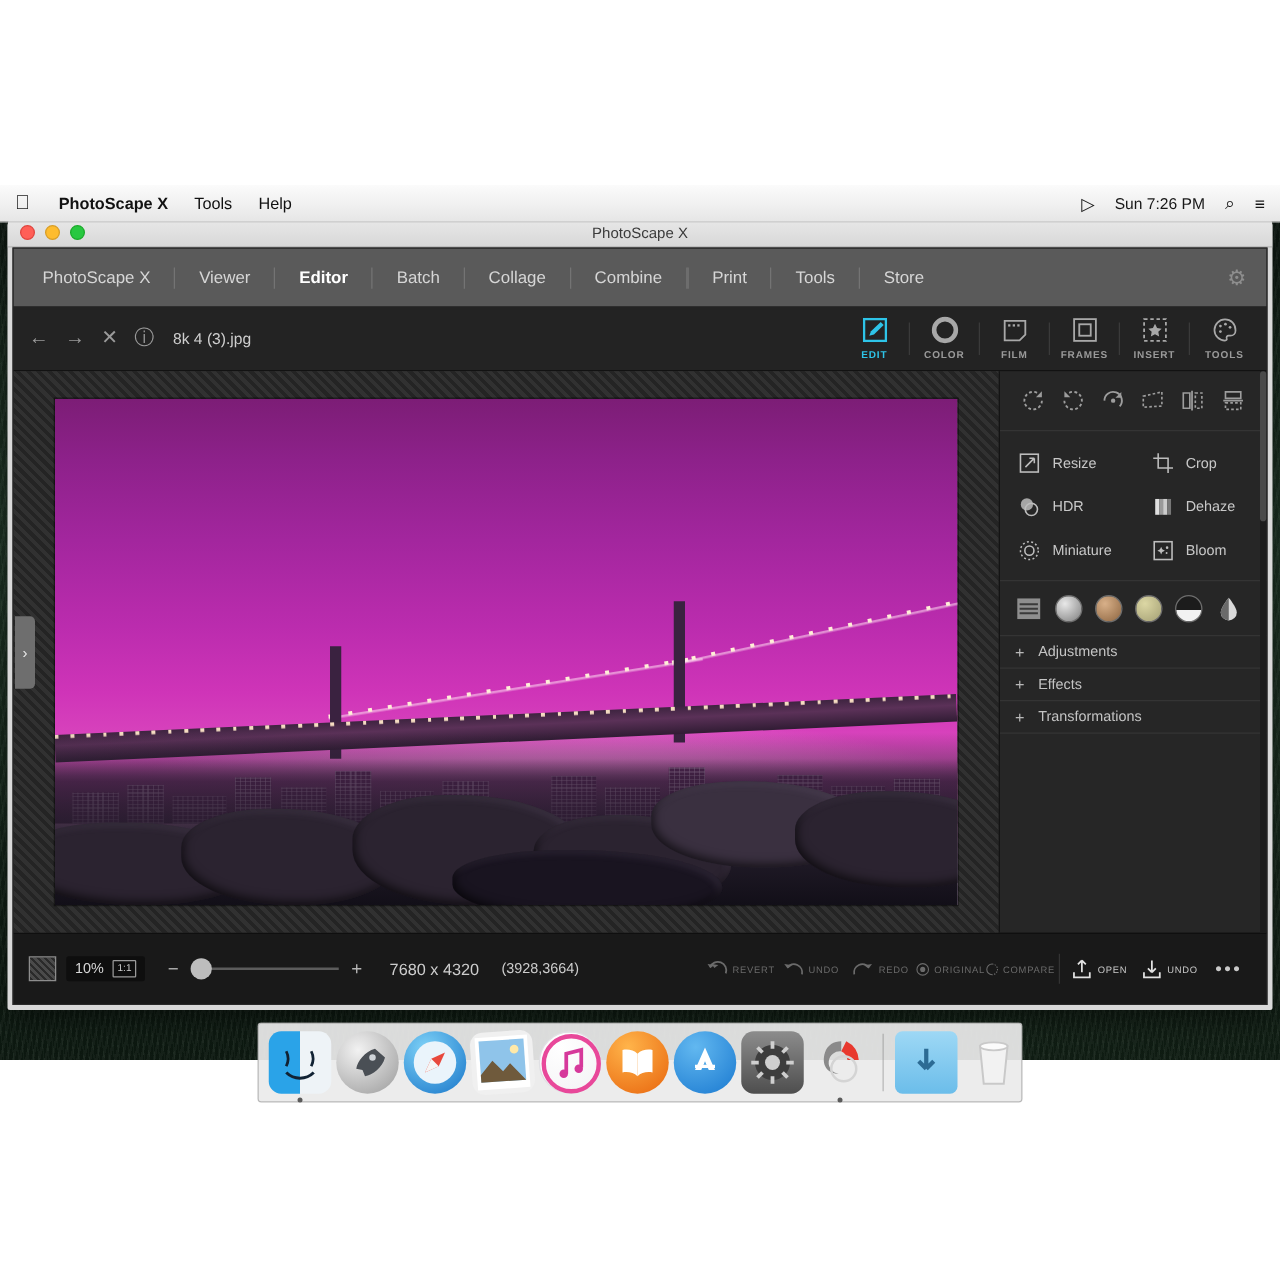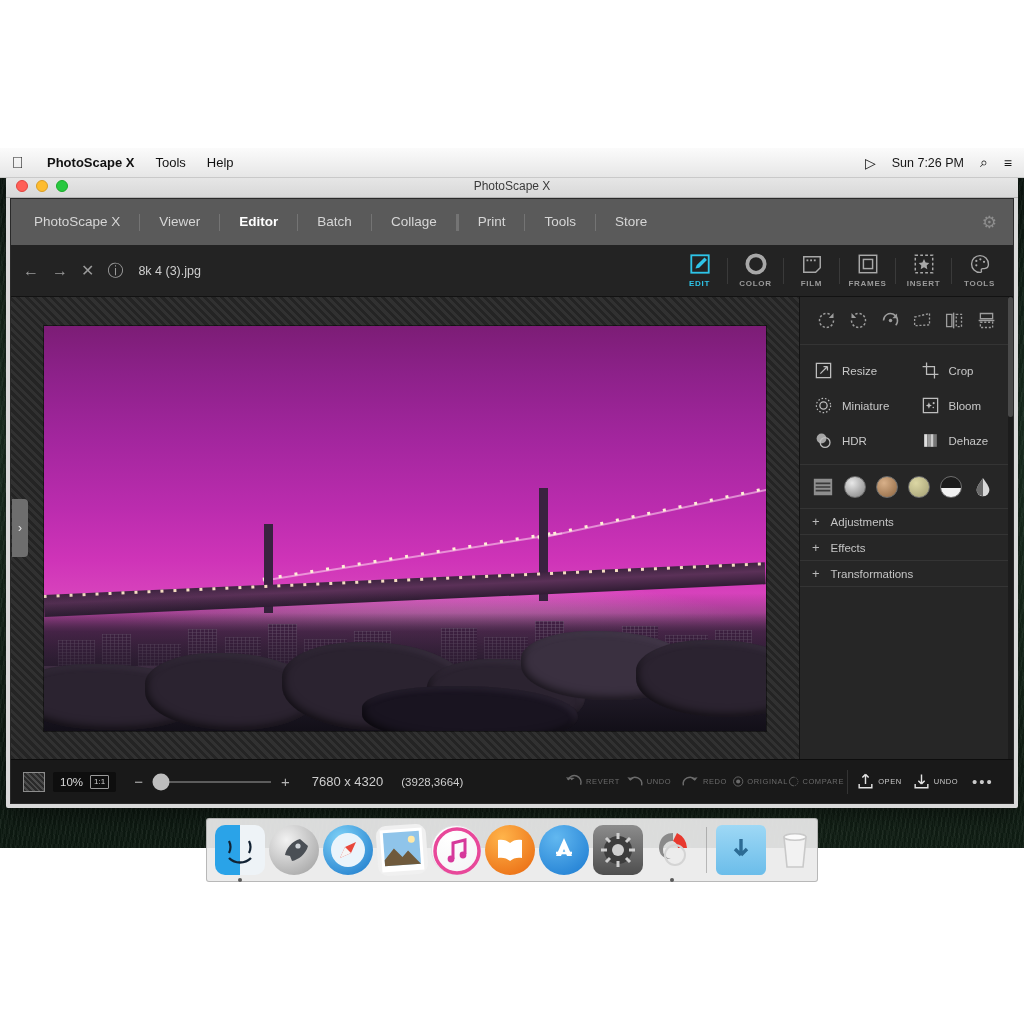--- a/index.html
+++ b/index.html
@@ -237,21 +237,21 @@
   .accordion-item .plus { color: #b9b9b9; font-size: 13px; line-height: 1; }
   .accordion-item .alabel { font-size: 11.5px; color: #c4c4c4; }
   #panelscroll {
     position: absolute; right: 0; top: 0; width: 5px; height: 100%;
     background: #1c1c1c;
   }
   #panelscroll .thumb { width: 5px; height: 120px; background: #4a4a4a; border-radius: 3px; }
 
   
   #statusbar {
-    height: 44px; flex: none; background: #191919; display: flex; align-items: center;
+    height: 57px; flex: none; background: #191919; display: flex; align-items: center;
     padding: 0 10px 0 12px; border-top: 1px solid #0d0d0d;
   }
   #zoomchip {
     display: flex; align-items: center; gap: 7px; background: #0e0e0e;
     padding: 3px 7px; border-radius: 2px; margin-left: 8px;
   }
   #zoomchip .zpct { font-size: 11.5px; color: #d8d8d8; }
   #zoomchip .ratio {
     font-size: 8px; color: #cfcfcf; border: 1px solid #9a9a9a;
     padding: 2px 3px; line-height: 1; border-radius: 1px;
@@ -338,20 +338,21 @@
       <span class="nav-tab">PhotoScape X</span>
       <span class="nav-sep"></span>
       <span class="nav-tab">Viewer</span>
       <span class="nav-sep"></span>
       <span class="nav-tab active">Editor</span>
       <span class="nav-sep"></span>
       <span class="nav-tab">Batch</span>
       <span class="nav-sep"></span>
       <span class="nav-tab">Collage</span>
       <span class="nav-sep"></span>
+      <span class="nav-tab">Combine</span>
       <span class="nav-sep"></span>
       <span class="nav-sep"></span>
       <span class="nav-tab">Print</span>
       <span class="nav-sep"></span>
       <span class="nav-tab">Tools</span>
       <span class="nav-sep"></span>
       <span class="nav-tab">Store</span>
       <span class="gear">⚙</span>
     </div>
 
@@ -522,58 +523,58 @@
                 <rect x="3" y="3" width="18" height="18" fill="none" stroke="#bdbdbd" stroke-width="1.6"></rect>
                 <path d="M17 7l-9 9M17 7h-5M17 7v5" fill="none" stroke="#bdbdbd" stroke-width="1.6"></path>
               </svg>
               <span class="tlabel">Resize</span>
             </div>
             <div class="toolcell">
               <svg class="ticon" viewBox="0 0 24 24">
                 <path d="M7 2v15h15M2 7h15v15" fill="none" stroke="#bdbdbd" stroke-width="1.6"></path>
               </svg>
               <span class="tlabel">Crop</span>
+            </div>
+          </div>
+          <div class="toolrow">
+            <div class="toolcell">
+              <svg class="ticon" viewBox="0 0 24 24">
+                <circle cx="9.5" cy="9.5" r="6.2" fill="#a5a5a5"></circle>
+                <circle cx="14" cy="14.5" r="6.2" fill="none" stroke="#bdbdbd" stroke-width="1.6"></circle>
+              </svg>
+              <span class="tlabel">HDR</span>
+            </div>
+            <div class="toolcell">
+              <svg class="ticon" viewBox="0 0 24 24">
+                <rect x="4" y="4" width="4" height="16" fill="#e0e0e0"></rect>
+                <rect x="8" y="4" width="4" height="16" fill="#9a9a9a"></rect>
+                <rect x="12" y="4" width="4" height="16" fill="#cccccc"></rect>
+                <rect x="16" y="4" width="4" height="16" fill="#777777"></rect>
+              </svg>
+              <span class="tlabel">Dehaze</span>
             </div>
           </div>
           <div class="toolrow">
             <div class="toolcell">
               <svg class="ticon" viewBox="0 0 24 24">
                 <circle cx="12" cy="12" r="9" fill="none" stroke="#bdbdbd" stroke-width="1.5" stroke-dasharray="2 2.4"></circle>
                 <circle cx="12" cy="12" r="4.6" fill="none" stroke="#bdbdbd" stroke-width="1.6"></circle>
               </svg>
               <span class="tlabel">Miniature</span>
             </div>
             <div class="toolcell">
               <svg class="ticon" viewBox="0 0 24 24">
                 <rect x="3" y="3" width="18" height="18" fill="none" stroke="#bdbdbd" stroke-width="1.6"></rect>
                 <path d="M10 8l1.1 2.6L13.8 12l-2.7 1.4L10 16l-1.1-2.6L6.2 12l2.7-1.4z" fill="#bdbdbd"></path>
                 <circle cx="16" cy="9" r="1.3" fill="#bdbdbd"></circle>
                 <circle cx="15.5" cy="14.5" r="1" fill="#bdbdbd"></circle>
               </svg>
               <span class="tlabel">Bloom</span>
             </div>
           </div>
-          <div class="toolrow">
-            <div class="toolcell">
-              <svg class="ticon" viewBox="0 0 24 24">
-                <circle cx="9.5" cy="9.5" r="6.2" fill="#a5a5a5"></circle>
-                <circle cx="14" cy="14.5" r="6.2" fill="none" stroke="#bdbdbd" stroke-width="1.6"></circle>
-              </svg>
-              <span class="tlabel">HDR</span>
-            </div>
-            <div class="toolcell">
-              <svg class="ticon" viewBox="0 0 24 24">
-                <rect x="4" y="4" width="4" height="16" fill="#e0e0e0"></rect>
-                <rect x="8" y="4" width="4" height="16" fill="#9a9a9a"></rect>
-                <rect x="12" y="4" width="4" height="16" fill="#cccccc"></rect>
-                <rect x="16" y="4" width="4" height="16" fill="#777777"></rect>
-              </svg>
-              <span class="tlabel">Dehaze</span>
-            </div>
-          </div>
         </div>
 
         <div id="filterrow">
           <svg style="width:22px;height:22px;flex:none;" viewBox="0 0 24 24">
             <rect x="2" y="3" width="20" height="18" fill="#8e8e8e"></rect>
             <g stroke="#3a3a3a" stroke-width="1.8">
                 <path d="M4 8h16M4 12h16M4 16h16"></path>
               </g>
           </svg>
           <span class="swatch" style="background:radial-gradient(circle at 35% 30%, #e8e8e8, #7e7e7e);"></span>

